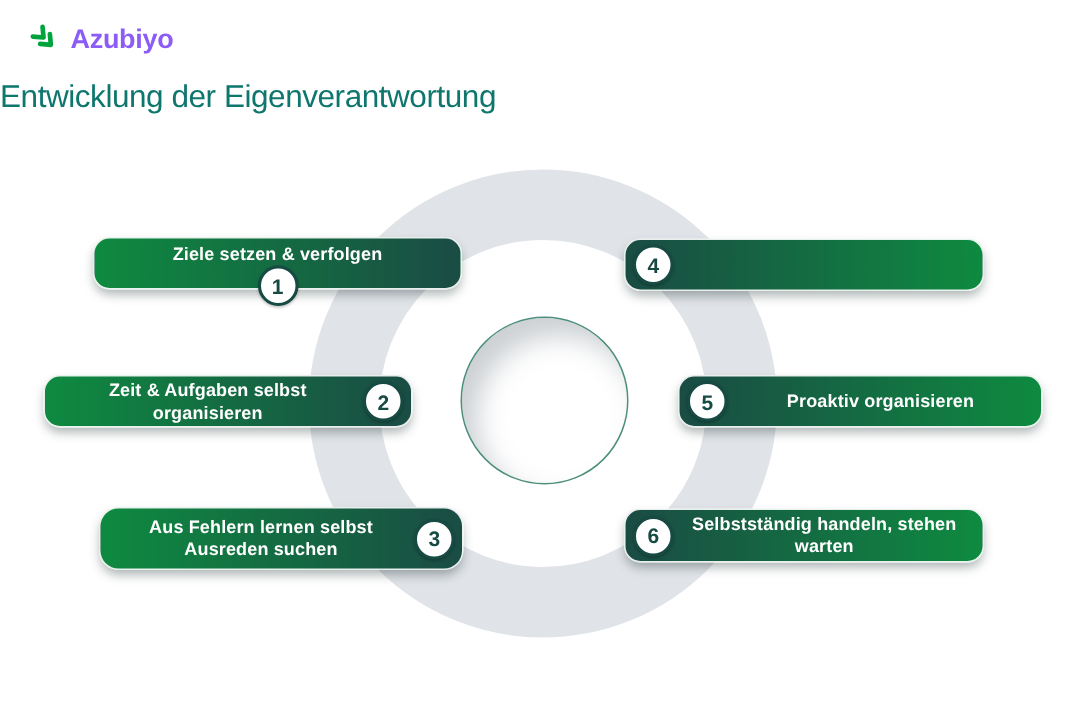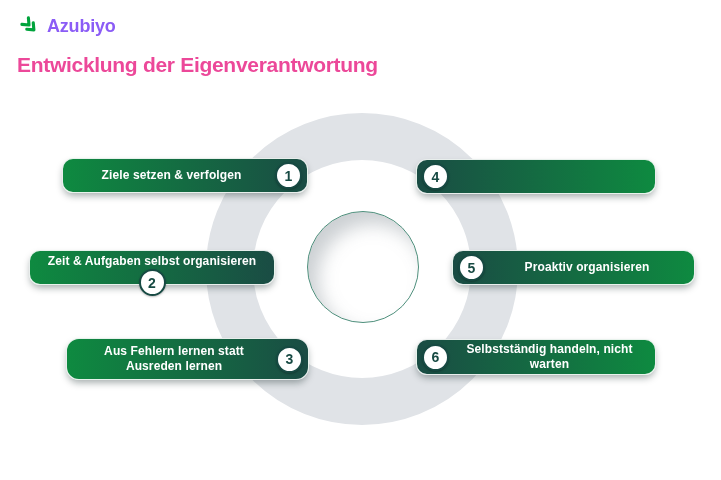--- a/index.html
+++ b/index.html
@@ -8,22 +8,22 @@
     font-family:"Liberation Sans","DejaVu Sans",sans-serif;
     position:relative;
   }
   .canvas{position:absolute;left:0;top:0;width:721px;height:480px;background:#ffffff;}
 
   
   .brand{position:absolute;left:19px;top:15px;display:flex;align-items:center;gap:6px;}
   .brand svg{display:block;}
   .brand-name{font-size:18px;font-weight:bold;color:#8b5cf6;letter-spacing:-0.2px;}
   .page-title{
-    position:absolute;left:17px;top:53px;
-    font-size:21px;font-weight:bold;color:#ec4899;letter-spacing:-0.3px;
+    position:absolute;left:0;top:53px;
+    font-size:21px;font-weight:normal;color:#0f766e;letter-spacing:-0.3px;
   }
 
   
   .ring{
     position:absolute;left:206px;top:113px;width:312px;height:312px;
     box-sizing:border-box;border:47px solid #e0e3e7;border-radius:50%;
   }
   .center-circle{
     position:absolute;left:307px;top:211px;width:112px;height:112px;
     box-sizing:border-box;background:#ffffff;border:1px solid #4e8f7c;border-radius:50%;
@@ -43,22 +43,22 @@
     flex:1;text-align:center;color:#ffffff;font-size:12px;font-weight:bold;
     letter-spacing:0.1px;line-height:15px;padding:0 4px;
   }
   .badge{
     flex:0 0 auto;width:27px;height:27px;box-sizing:border-box;border-radius:50%;
     background:#ffffff;border:2px solid #174a43;
     display:flex;align-items:center;justify-content:center;
     color:#174a43;font-size:14px;font-weight:bold;
     box-shadow:0 1px 2px rgba(0,0,0,0.25);
   }
-  .pill1{left:62px;top:158px;width:246px;height:35px;}
-  .pill2{left:29px;top:250px;width:246px;height:35px;flex-direction:column;}
+  .pill1{left:62px;top:158px;width:246px;height:35px;flex-direction:column;}
+  .pill2{left:29px;top:250px;width:246px;height:35px;}
   .pill3{left:66px;top:338px;width:243px;height:42px;border-radius:13px;}
   .pill3 .pill-label{padding:0 14px;}
   .pill4{left:416px;top:159px;width:240px;height:35px;}
   .pill5{left:452px;top:250px;width:243px;height:35px;}
   .pill6{left:416px;top:339px;width:240px;height:36px;}
 </style>
 </head>
 <body>
 
 <div class="canvas">
@@ -84,31 +84,31 @@
     <span class="pill-label">Ziele setzen &amp; verfolgen</span>
     <span class="badge">1</span>
   </div>
 
   <div class="pill pill-left pill2">
     <span class="pill-label">Zeit &amp; Aufgaben selbst organisieren</span>
     <span class="badge">2</span>
   </div>
 
   <div class="pill pill-left pill3">
-    <span class="pill-label">Aus Fehlern lernen statt Ausreden lernen</span>
+    <span class="pill-label">Aus Fehlern lernen selbst Ausreden suchen</span>
     <span class="badge">3</span>
   </div>
 
   <div class="pill pill-right pill4">
     <span class="badge">4</span>
   </div>
 
   <div class="pill pill-right pill5">
     <span class="badge">5</span>
     <span class="pill-label">Proaktiv organisieren</span>
   </div>
 
   <div class="pill pill-right pill6">
     <span class="badge">6</span>
-    <span class="pill-label">Selbstständig handeln, nicht warten</span>
+    <span class="pill-label">Selbstständig handeln, stehen warten</span>
   </div>
 
 </div>
 
 </body></html>

